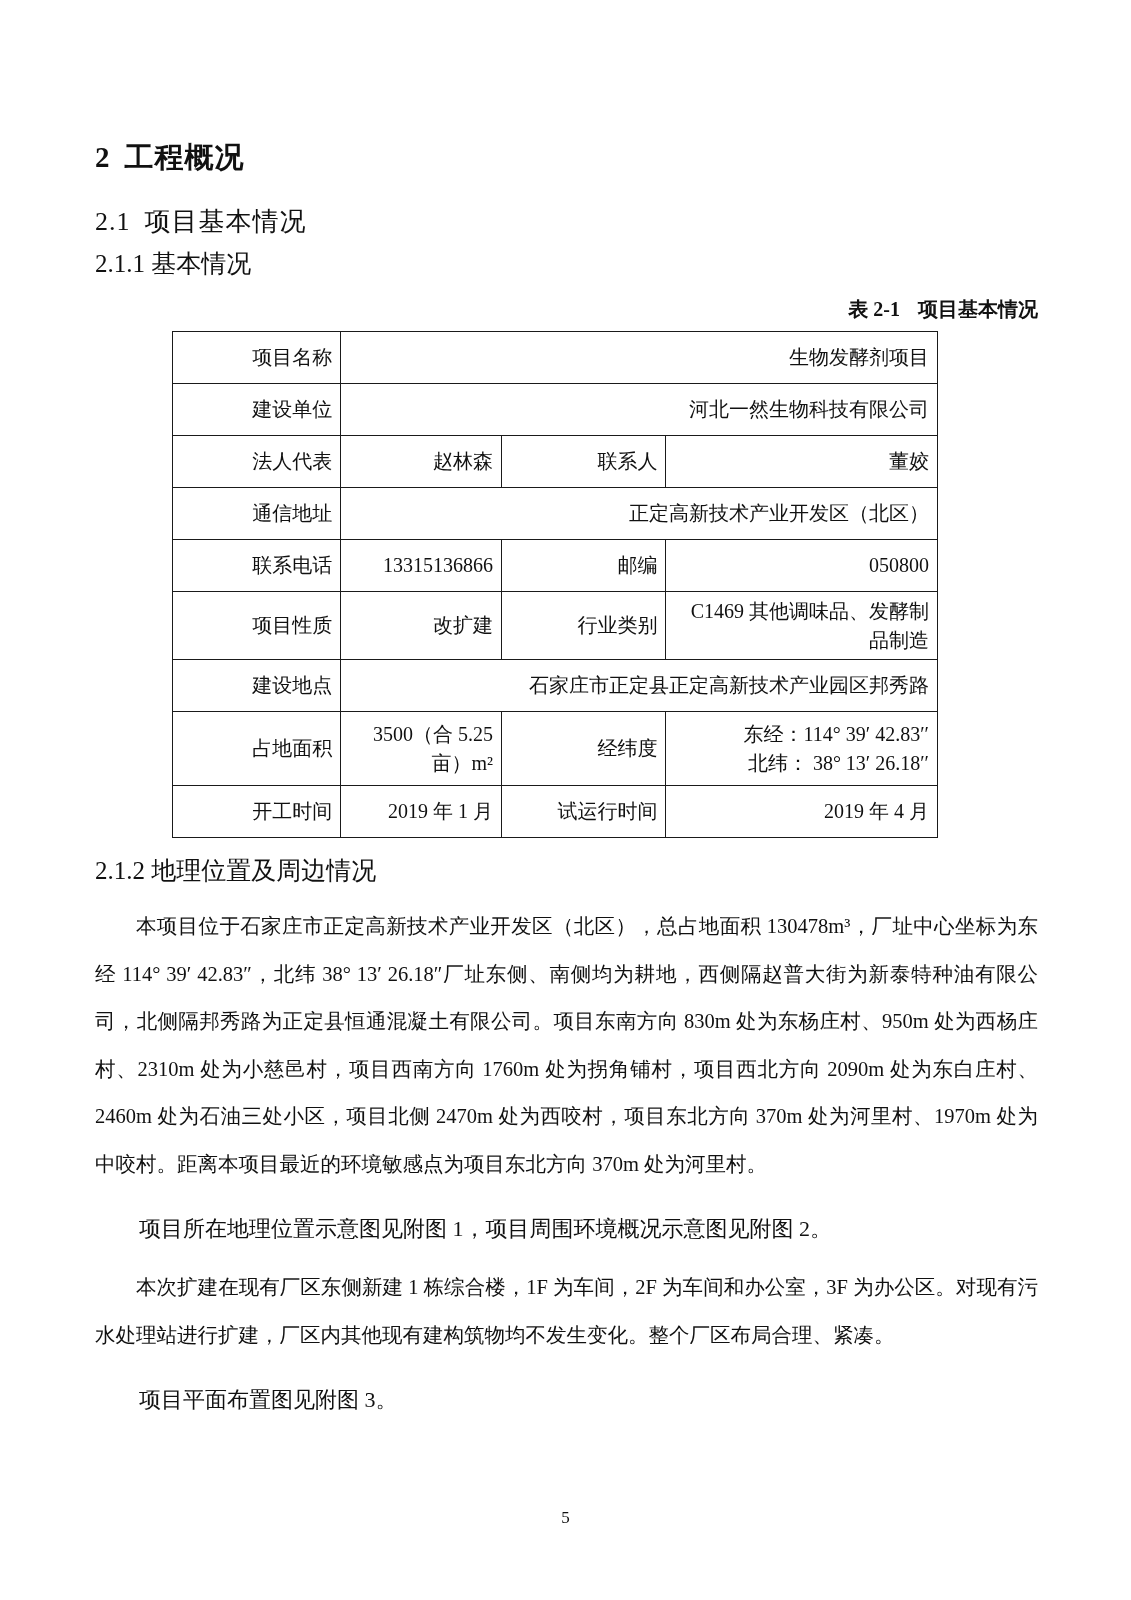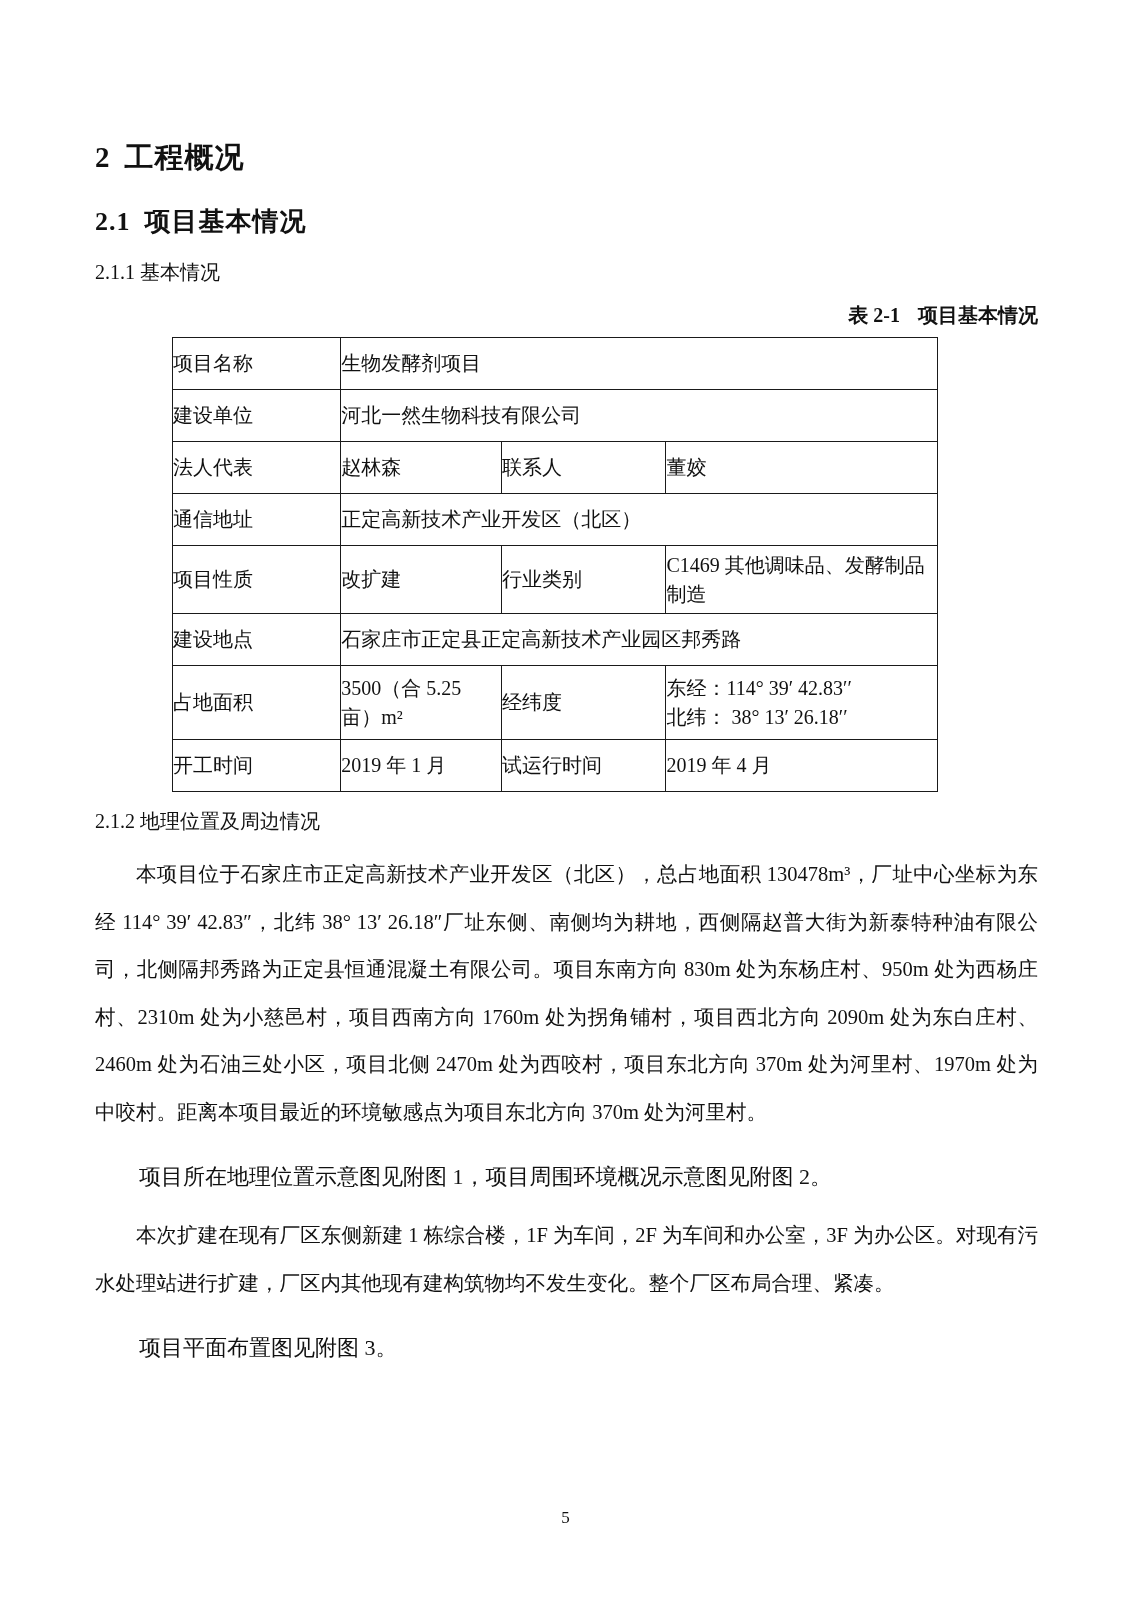--- a/index.html
+++ b/index.html
@@ -11,40 +11,40 @@
     position: relative;
     overflow: hidden;
   }
   .page {
     width: 1131px; height: 1600px;
     padding: 138px 93px 0 95px;
     position: relative;
   }
   .h1 { font-size: 29px; font-weight: bold; letter-spacing: 1px; margin-bottom: 26px; }
   .h1 .num, .h2 .num { margin-right: 14px; }
-  .h2 { font-size: 26px; font-weight: bold; letter-spacing: 1px; margin-bottom: 20px; }
-  .h3 { font-size: 20px; font-weight: normal; margin-bottom: 16px; }
+  .h2 { font-size: 26px; font-weight: normal; letter-spacing: 1px; margin-bottom: 8px; }
+  .h3 { font-size: 25px; font-weight: normal; margin-bottom: 16px; }
   .p-indent { font-size: 20px; text-indent: 2em; margin-bottom: 16px; }
   .caption { font-size: 20px; font-weight: bold; text-align: right; margin-bottom: 8px; }
   .caption .cap-prefix { margin-right: 18px; }
 
   table.info {
     border-collapse: collapse;
     width: 766px;
     margin-left: 77px;
     table-layout: fixed;
     font-size: 20px;
     margin-bottom: 16px;
   }
   table.info td {
     border: 1.5px solid #1a1a1a;
-    text-align: left;
+    text-align: right;
     vertical-align: middle;
     height: 52px;
-    padding: 4px 0;
+    padding: 4px 8px;
     line-height: 1.45;
   }
   table.info tr.tall td { height: 68px; }
   table.info tr.taller td { height: 74px; }
   td.coord { text-align: left; padding-left: 14px; }
 
   .body-par {
     font-size: 20.5px;
     line-height: 2.32;
     text-align: justify;
@@ -100,20 +100,26 @@
       <tr>
         <td>法人代表</td>
         <td>赵林森</td>
         <td>联系人</td>
         <td>董姣</td>
       </tr>
       <tr>
         <td>通信地址</td>
         <td colspan="3">正定高新技术产业开发区（北区）</td>
       </tr>
+      <tr>
+        <td>联系电话</td>
+        <td>13315136866</td>
+        <td>邮编</td>
+        <td>050800</td>
+      </tr>
       <tr class="tall">
         <td>项目性质</td>
         <td>改扩建</td>
         <td>行业类别</td>
         <td>C1469 其他调味品、发酵制品制造</td>
       </tr>
       <tr>
         <td>建设地点</td>
         <td colspan="3">石家庄市正定县正定高新技术产业园区邦秀路</td>
       </tr>

